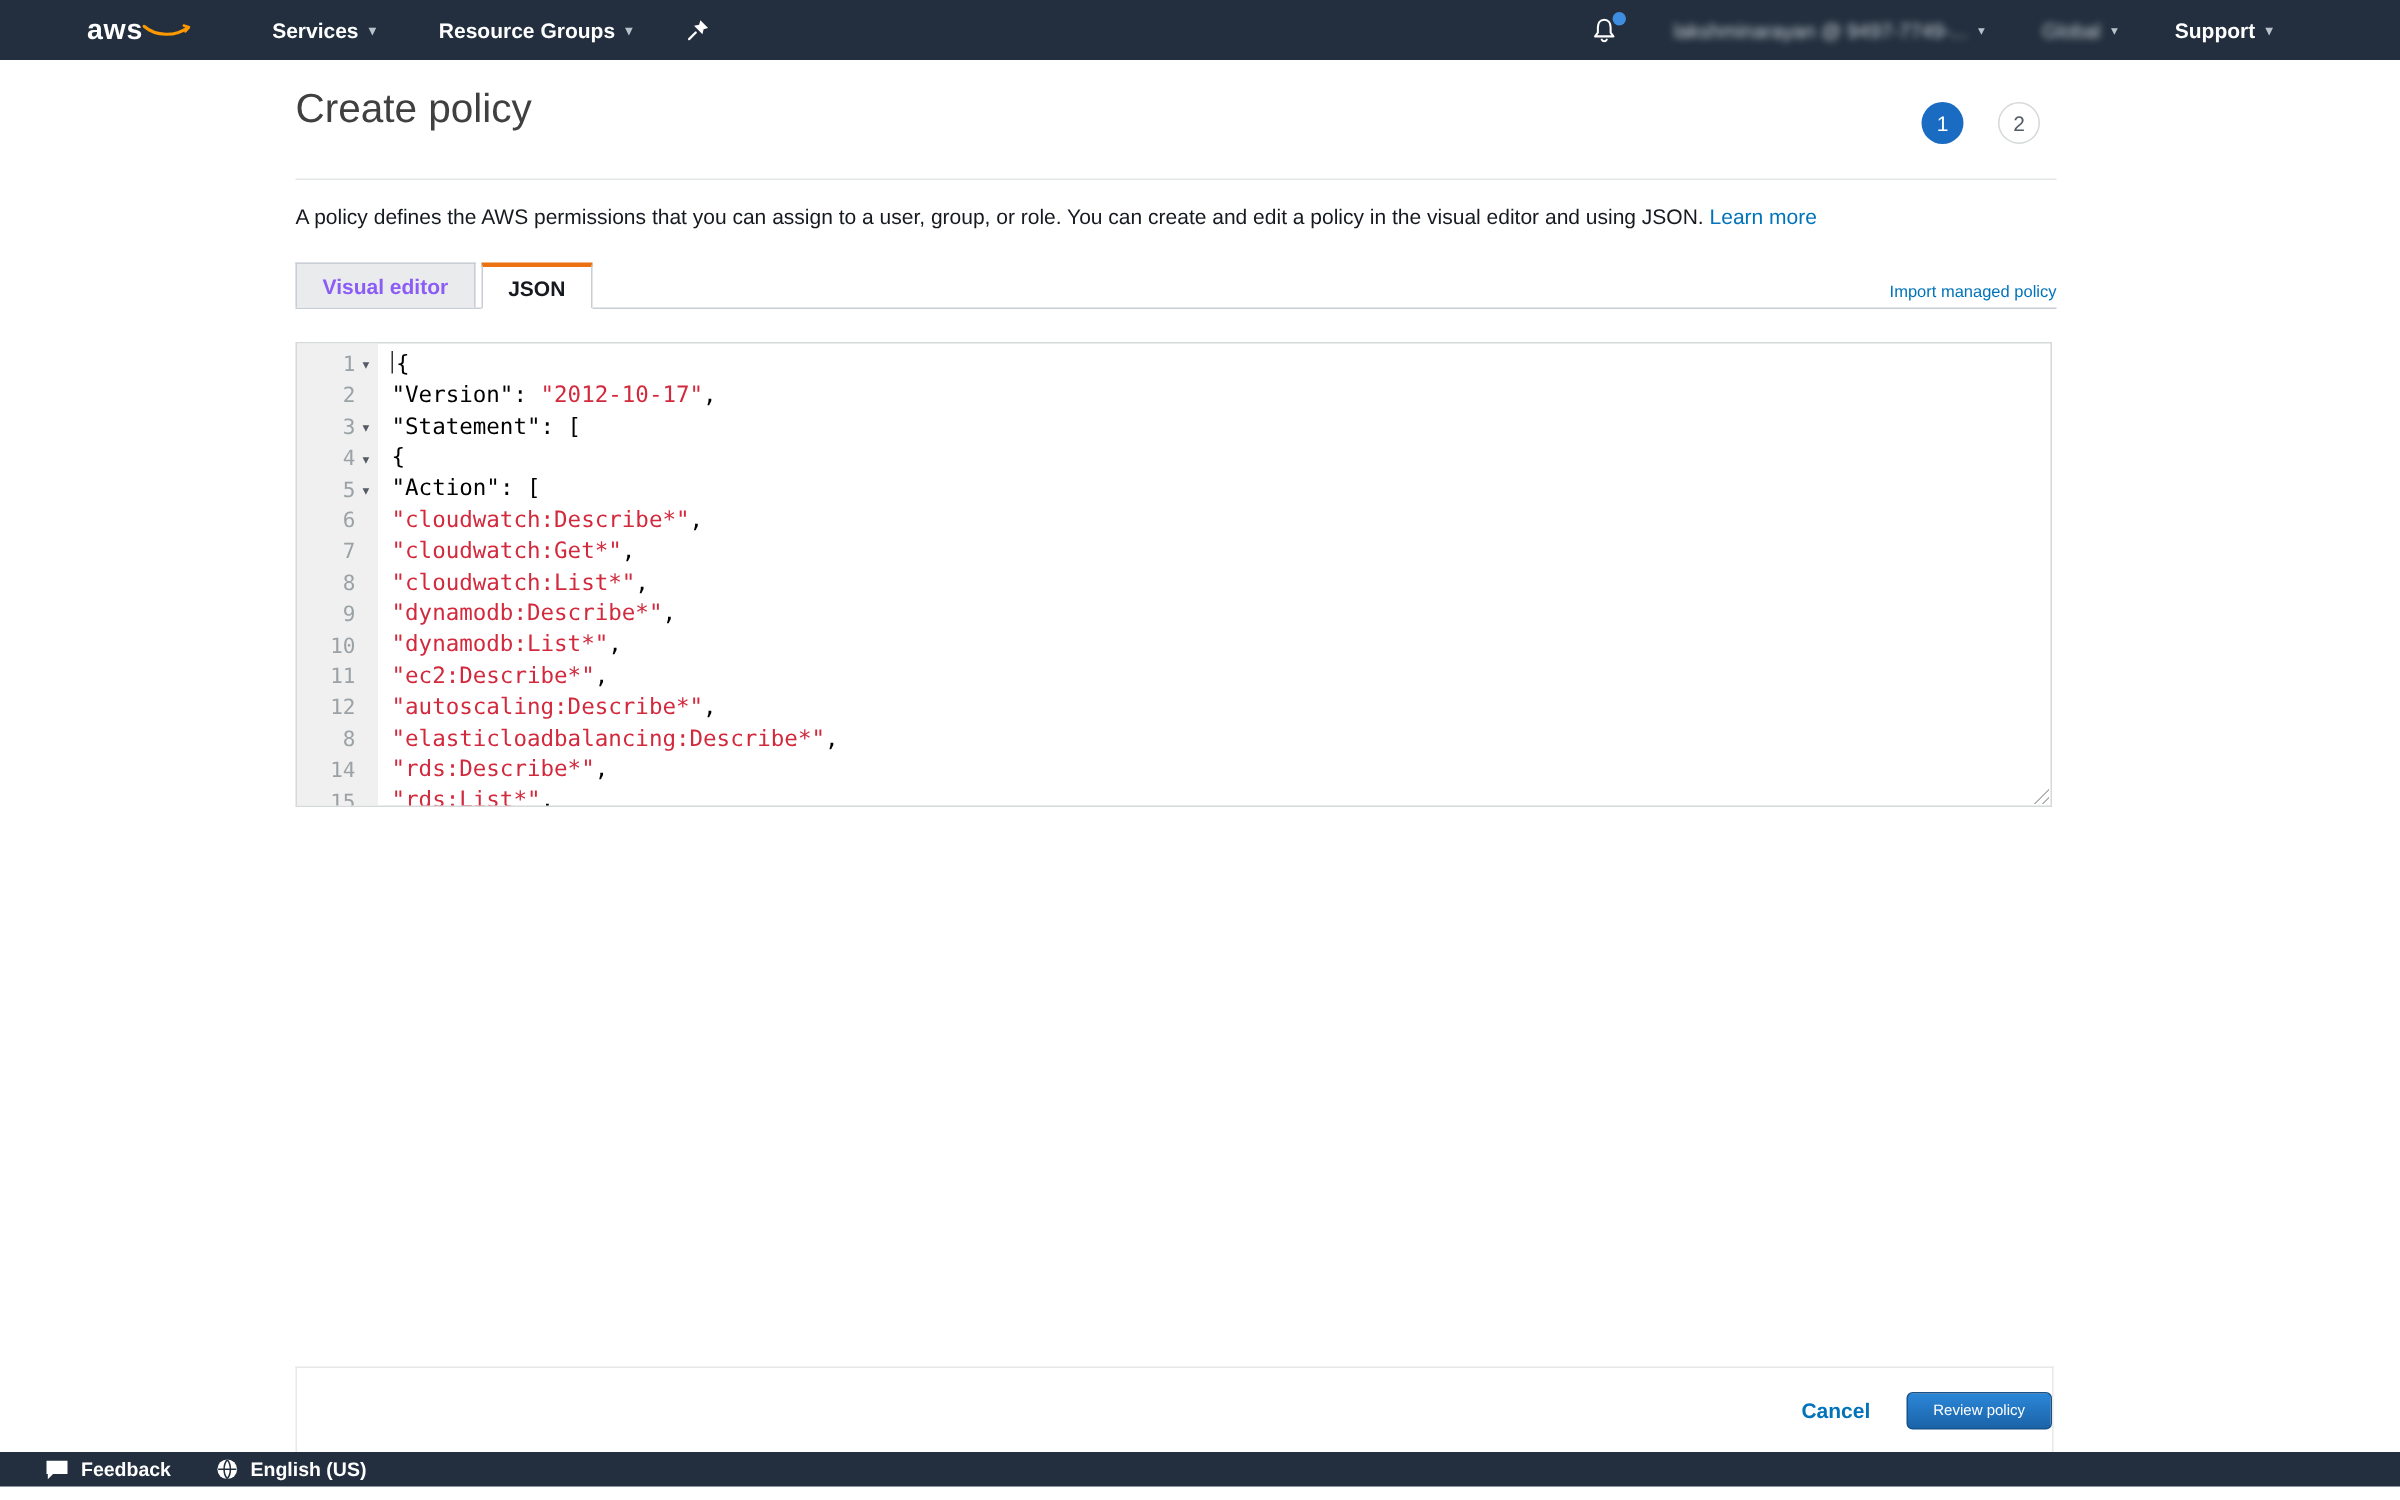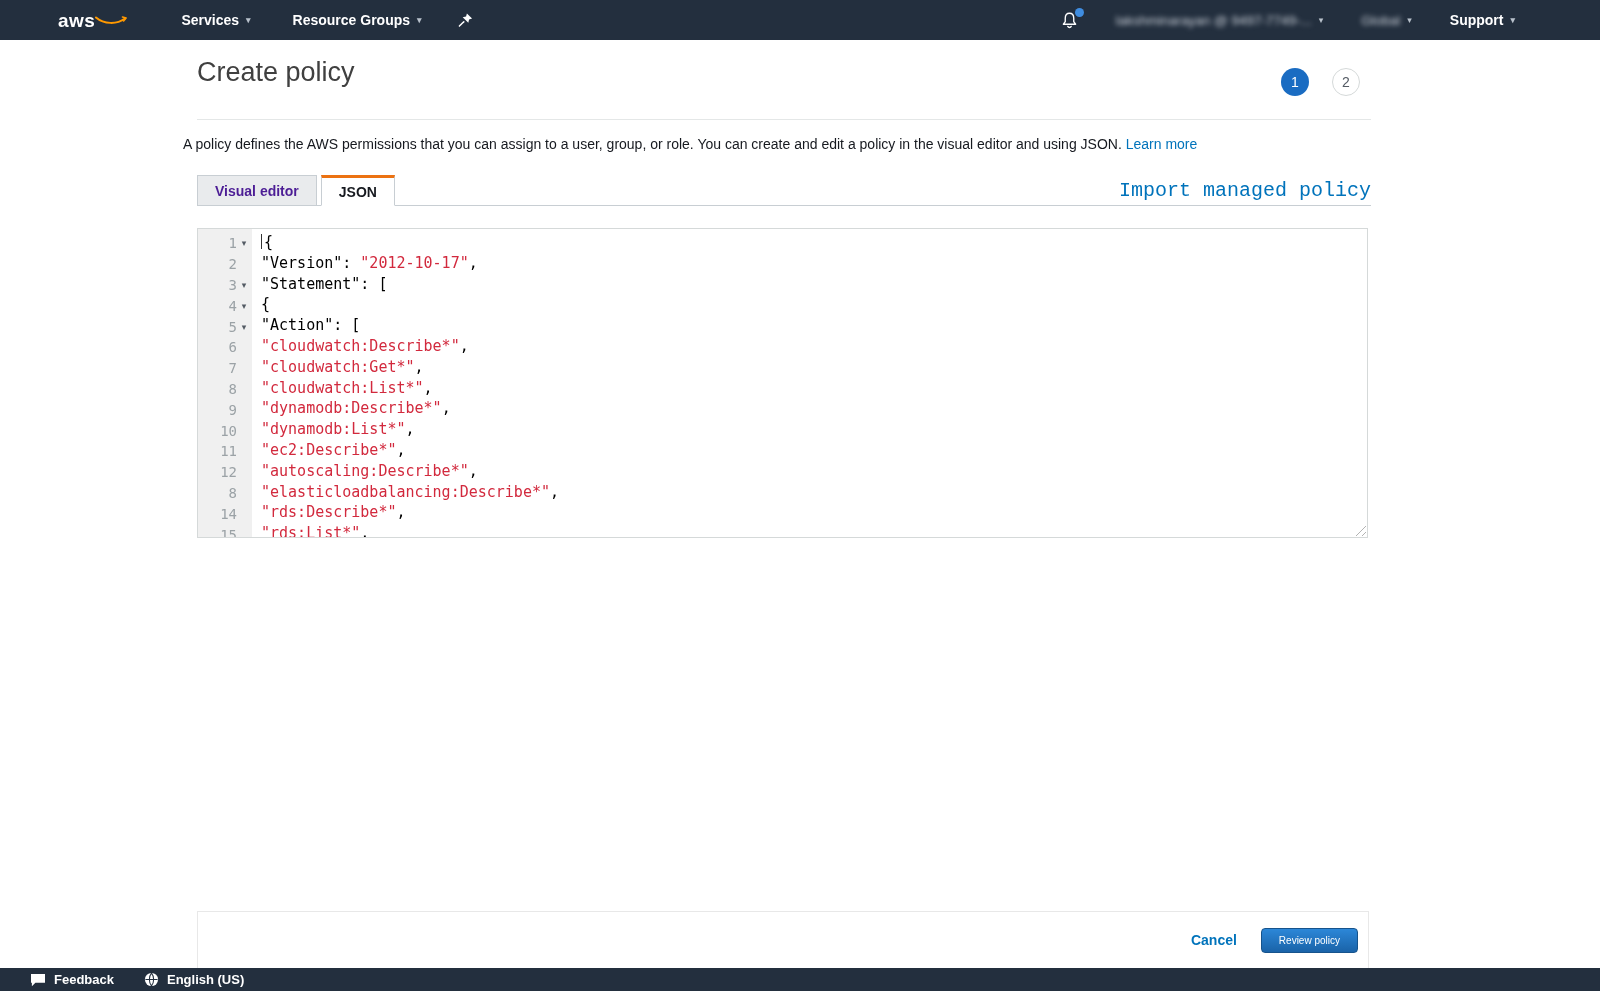--- a/index.html
+++ b/index.html
@@ -28,29 +28,29 @@
   .nav-acct, .nav-region { display:flex; align-items:center; cursor:pointer; }
   .nav-support { display:flex; align-items:center; font-size:14px; font-weight:700; cursor:pointer; }
 
   
   .page-title { position:absolute; left:197px; top:57px; font-size:27px; font-weight:400; color:#404040; }
   .steps { position:absolute; left:1281px; top:68px; display:flex; gap:23px; }
   .step { width:28px; height:28px; border-radius:50%; display:flex; align-items:center; justify-content:center; font-size:14px; }
   .step.active { background:var(--step-blue); color:#fff; }
   .step.inactive { background:#fff; border:1px solid #d5d9d9; color:#545b64; }
   .title-rule { position:absolute; left:197px; top:119px; width:1174px; border-top:1px solid #e4e7e7; }
-  .desc { position:absolute; left:183px; top:136px; font-size:14px; color:#16191f; }
+  .desc { position:absolute; left:197px; top:136px; font-size:14px; color:#16191f; }
   .link { color:var(--link-blue); text-decoration:none; cursor:pointer; }
 
   
   .tabs { position:absolute; left:197px; top:175px; width:1174px; height:31px; display:flex; align-items:flex-end; border-bottom:1px solid #c8ced3; }
   .tab { font-size:14px; font-weight:700; padding:0 17px; display:flex; align-items:center; cursor:pointer; }
-  .tab.inactive { height:30px; background:#e9ebed; border:1px solid #c8ced3; border-bottom:none; margin-right:4px; color:#4c1d95; }
+  .tab.inactive { height:30px; background:#e9ebed; border:1px solid #c8ced3; border-bottom:none; margin-right:4px; color:#8b5cf6; }
   .tab.active { height:31px; background:#fff; border:1px solid #c8ced3; border-top:3px solid var(--accent-orange); border-bottom:1px solid #fff; margin-bottom:-1px; color:#16191f; }
-  .import-link { position:absolute; right:229px; top:179px; font-size:20px;font-family:Liberation Mono, monospace; }
+  .import-link { position:absolute; right:229px; top:189px; font-size:11px; }
 
   
   .editor {
     position:absolute; left:197px; top:228px; width:1171px; height:310px;
     border:1px solid #d5d9d9; background:#fff; display:flex; overflow:hidden;
     font-family:"DejaVu Sans Mono", monospace; font-size:15px; cursor:text;
   }
   .gutter { flex:none; width:54px; background:#f0f0f0; padding-top:4px; }
   .g-line { height:20.8px; display:flex; justify-content:flex-end; align-items:center; color:#9ba2a6; font-size:14px; }
   .fold { width:14px; margin-right:1px; font-size:9px; color:#545b64; text-align:center; font-family:"Liberation Sans",sans-serif; }
@@ -63,21 +63,21 @@
   .resize-handle {
     position:absolute; right:1px; bottom:1px; width:13px; height:13px; cursor:nwse-resize;
     background:repeating-linear-gradient(135deg, transparent 0 3px, #b3b3b3 3px 4px);
     clip-path:polygon(100% 0, 100% 100%, 0 100%);
   }
 
   
   .action-panel {
     position:absolute; left:197px; top:911px; width:1172px; height:57px;
     border:1px solid #e8e8e8; border-bottom:none; background:#fff;
-    display:flex; align-items:center; justify-content:flex-end; gap:24px; padding-right:10px;
+    display:flex; align-items:center; justify-content:flex-end; gap:24px; 
   }
   .cancel-btn { background:none; border:none; font-family:inherit; font-size:14px; font-weight:700; color:var(--link-blue); cursor:pointer; }
   .review-btn {
     font-family:inherit; font-size:10px; font-weight:400; color:#fff; cursor:pointer;
     background:linear-gradient(var(--btn-top), var(--btn-bottom));
     border:1px solid var(--btn-border); border-radius:4px; padding:6px 17px;
   }
 
   
   .footer {

